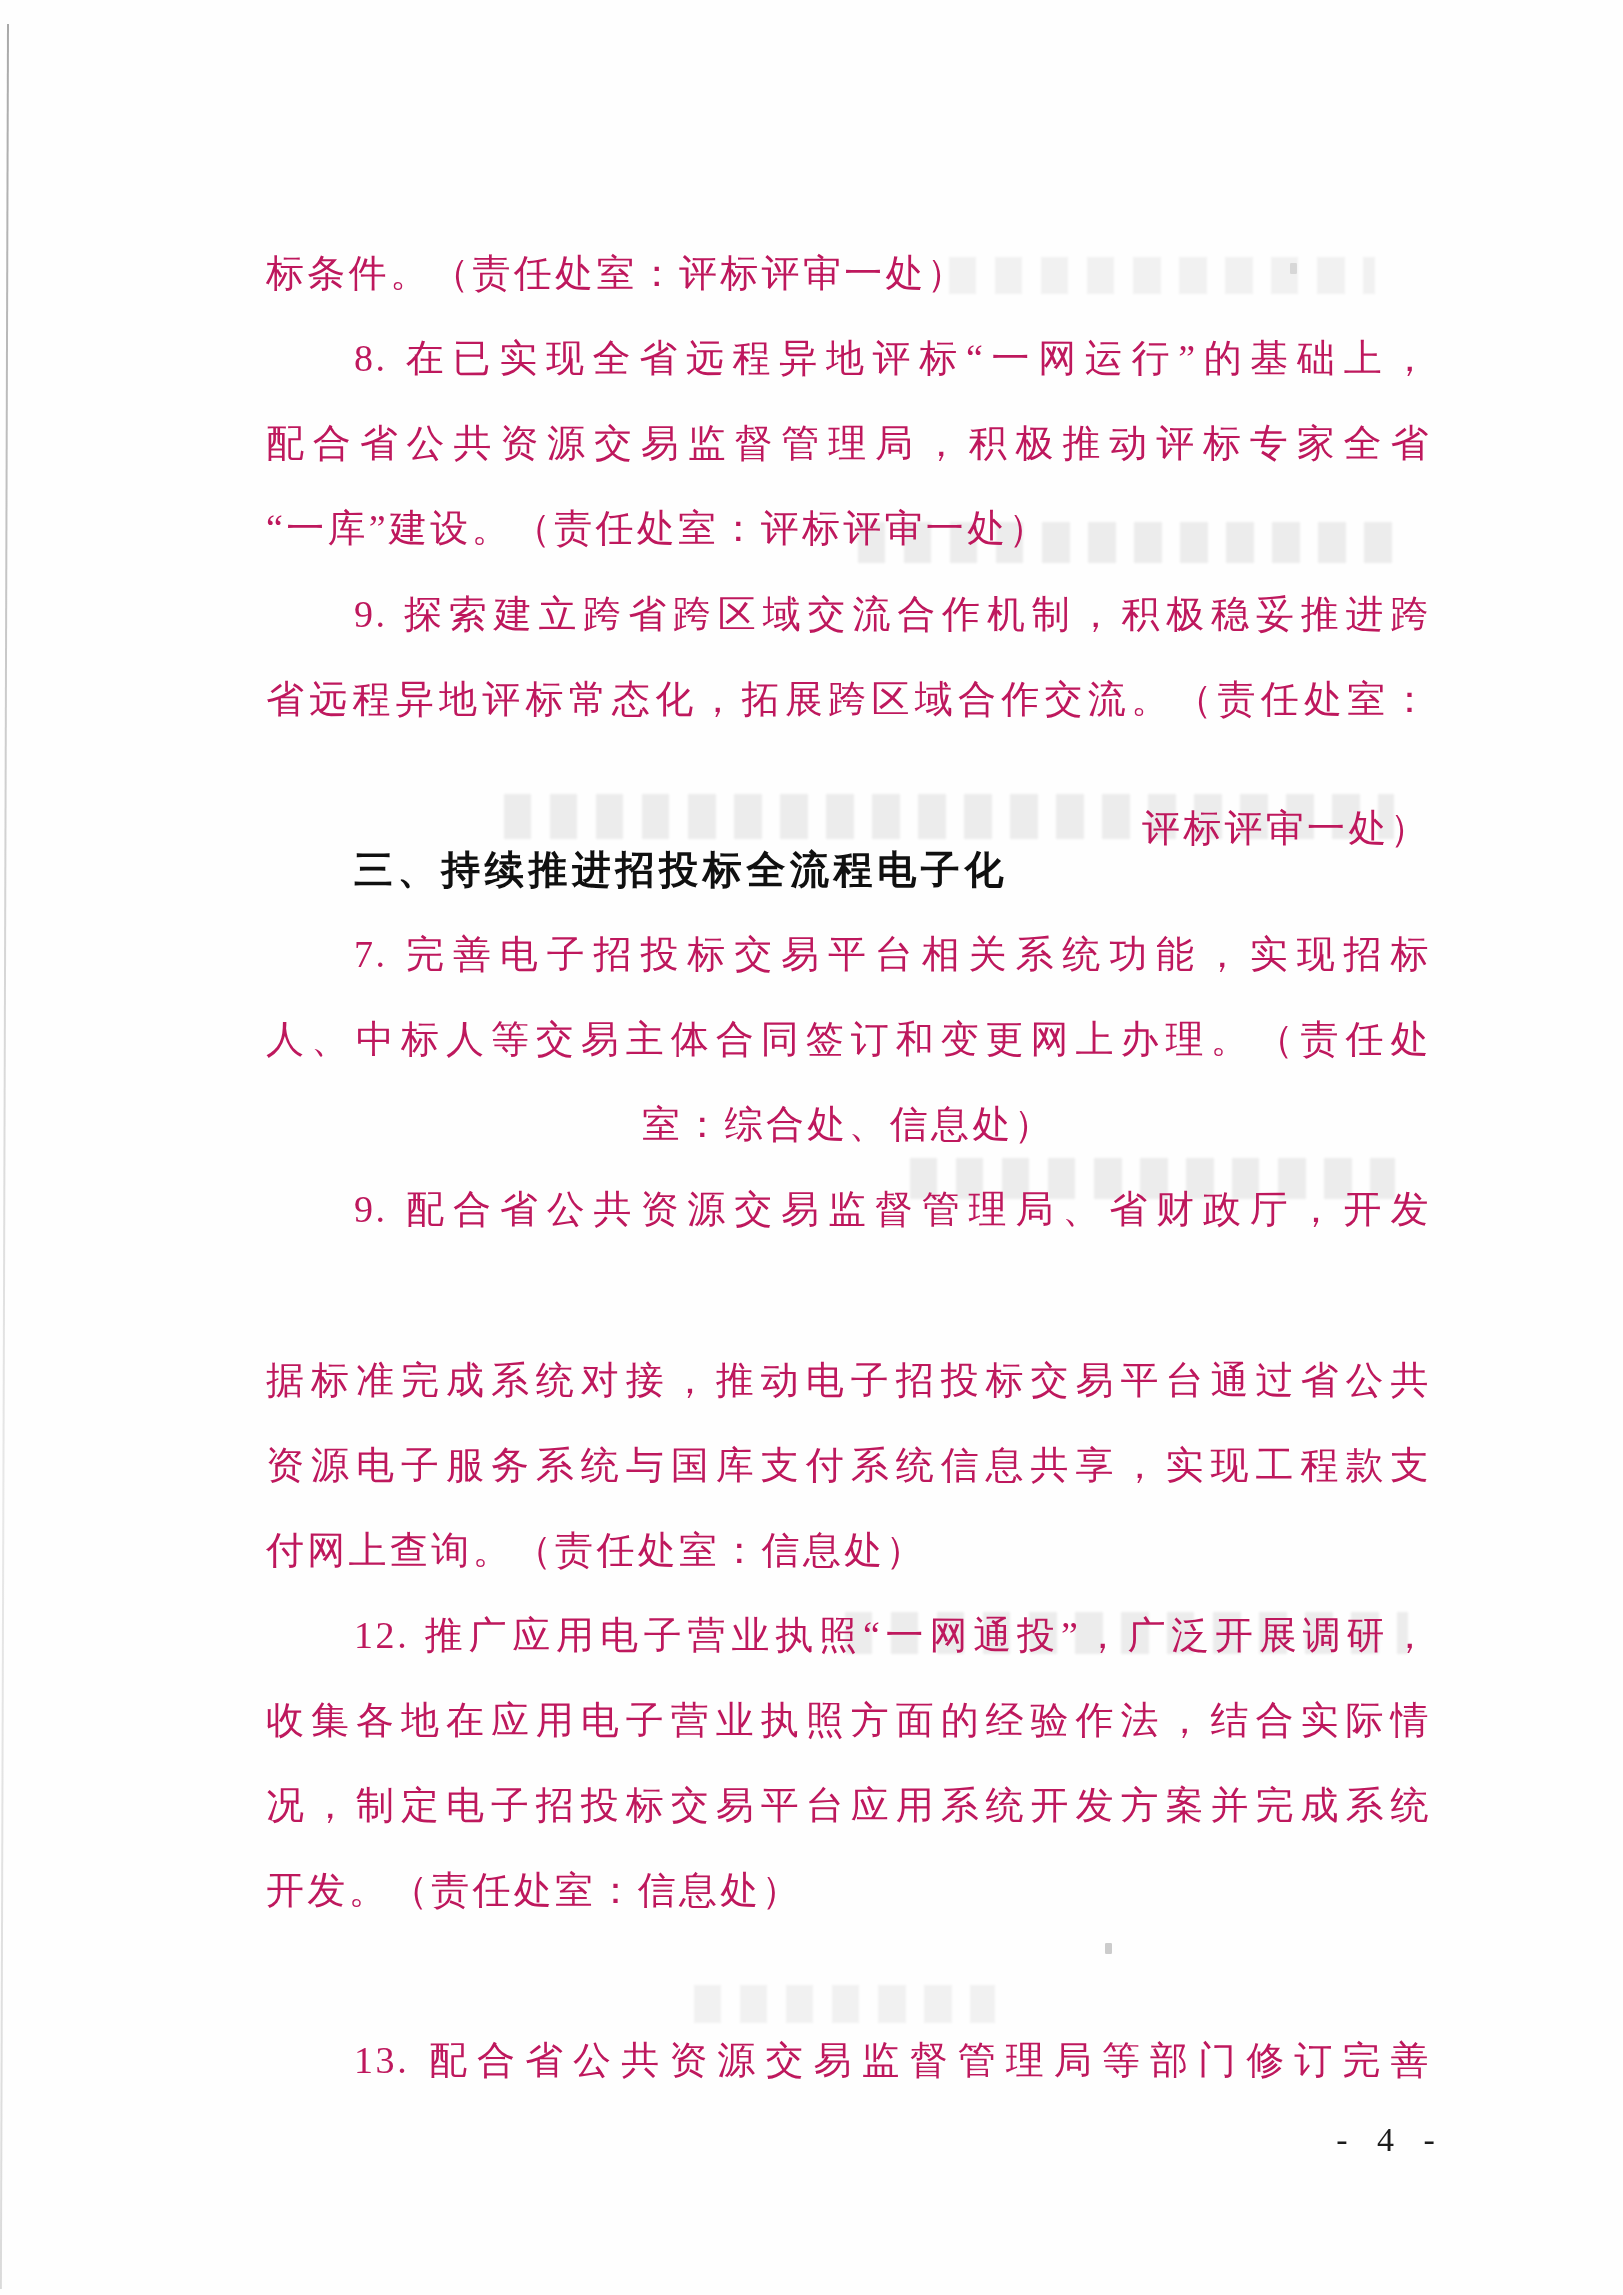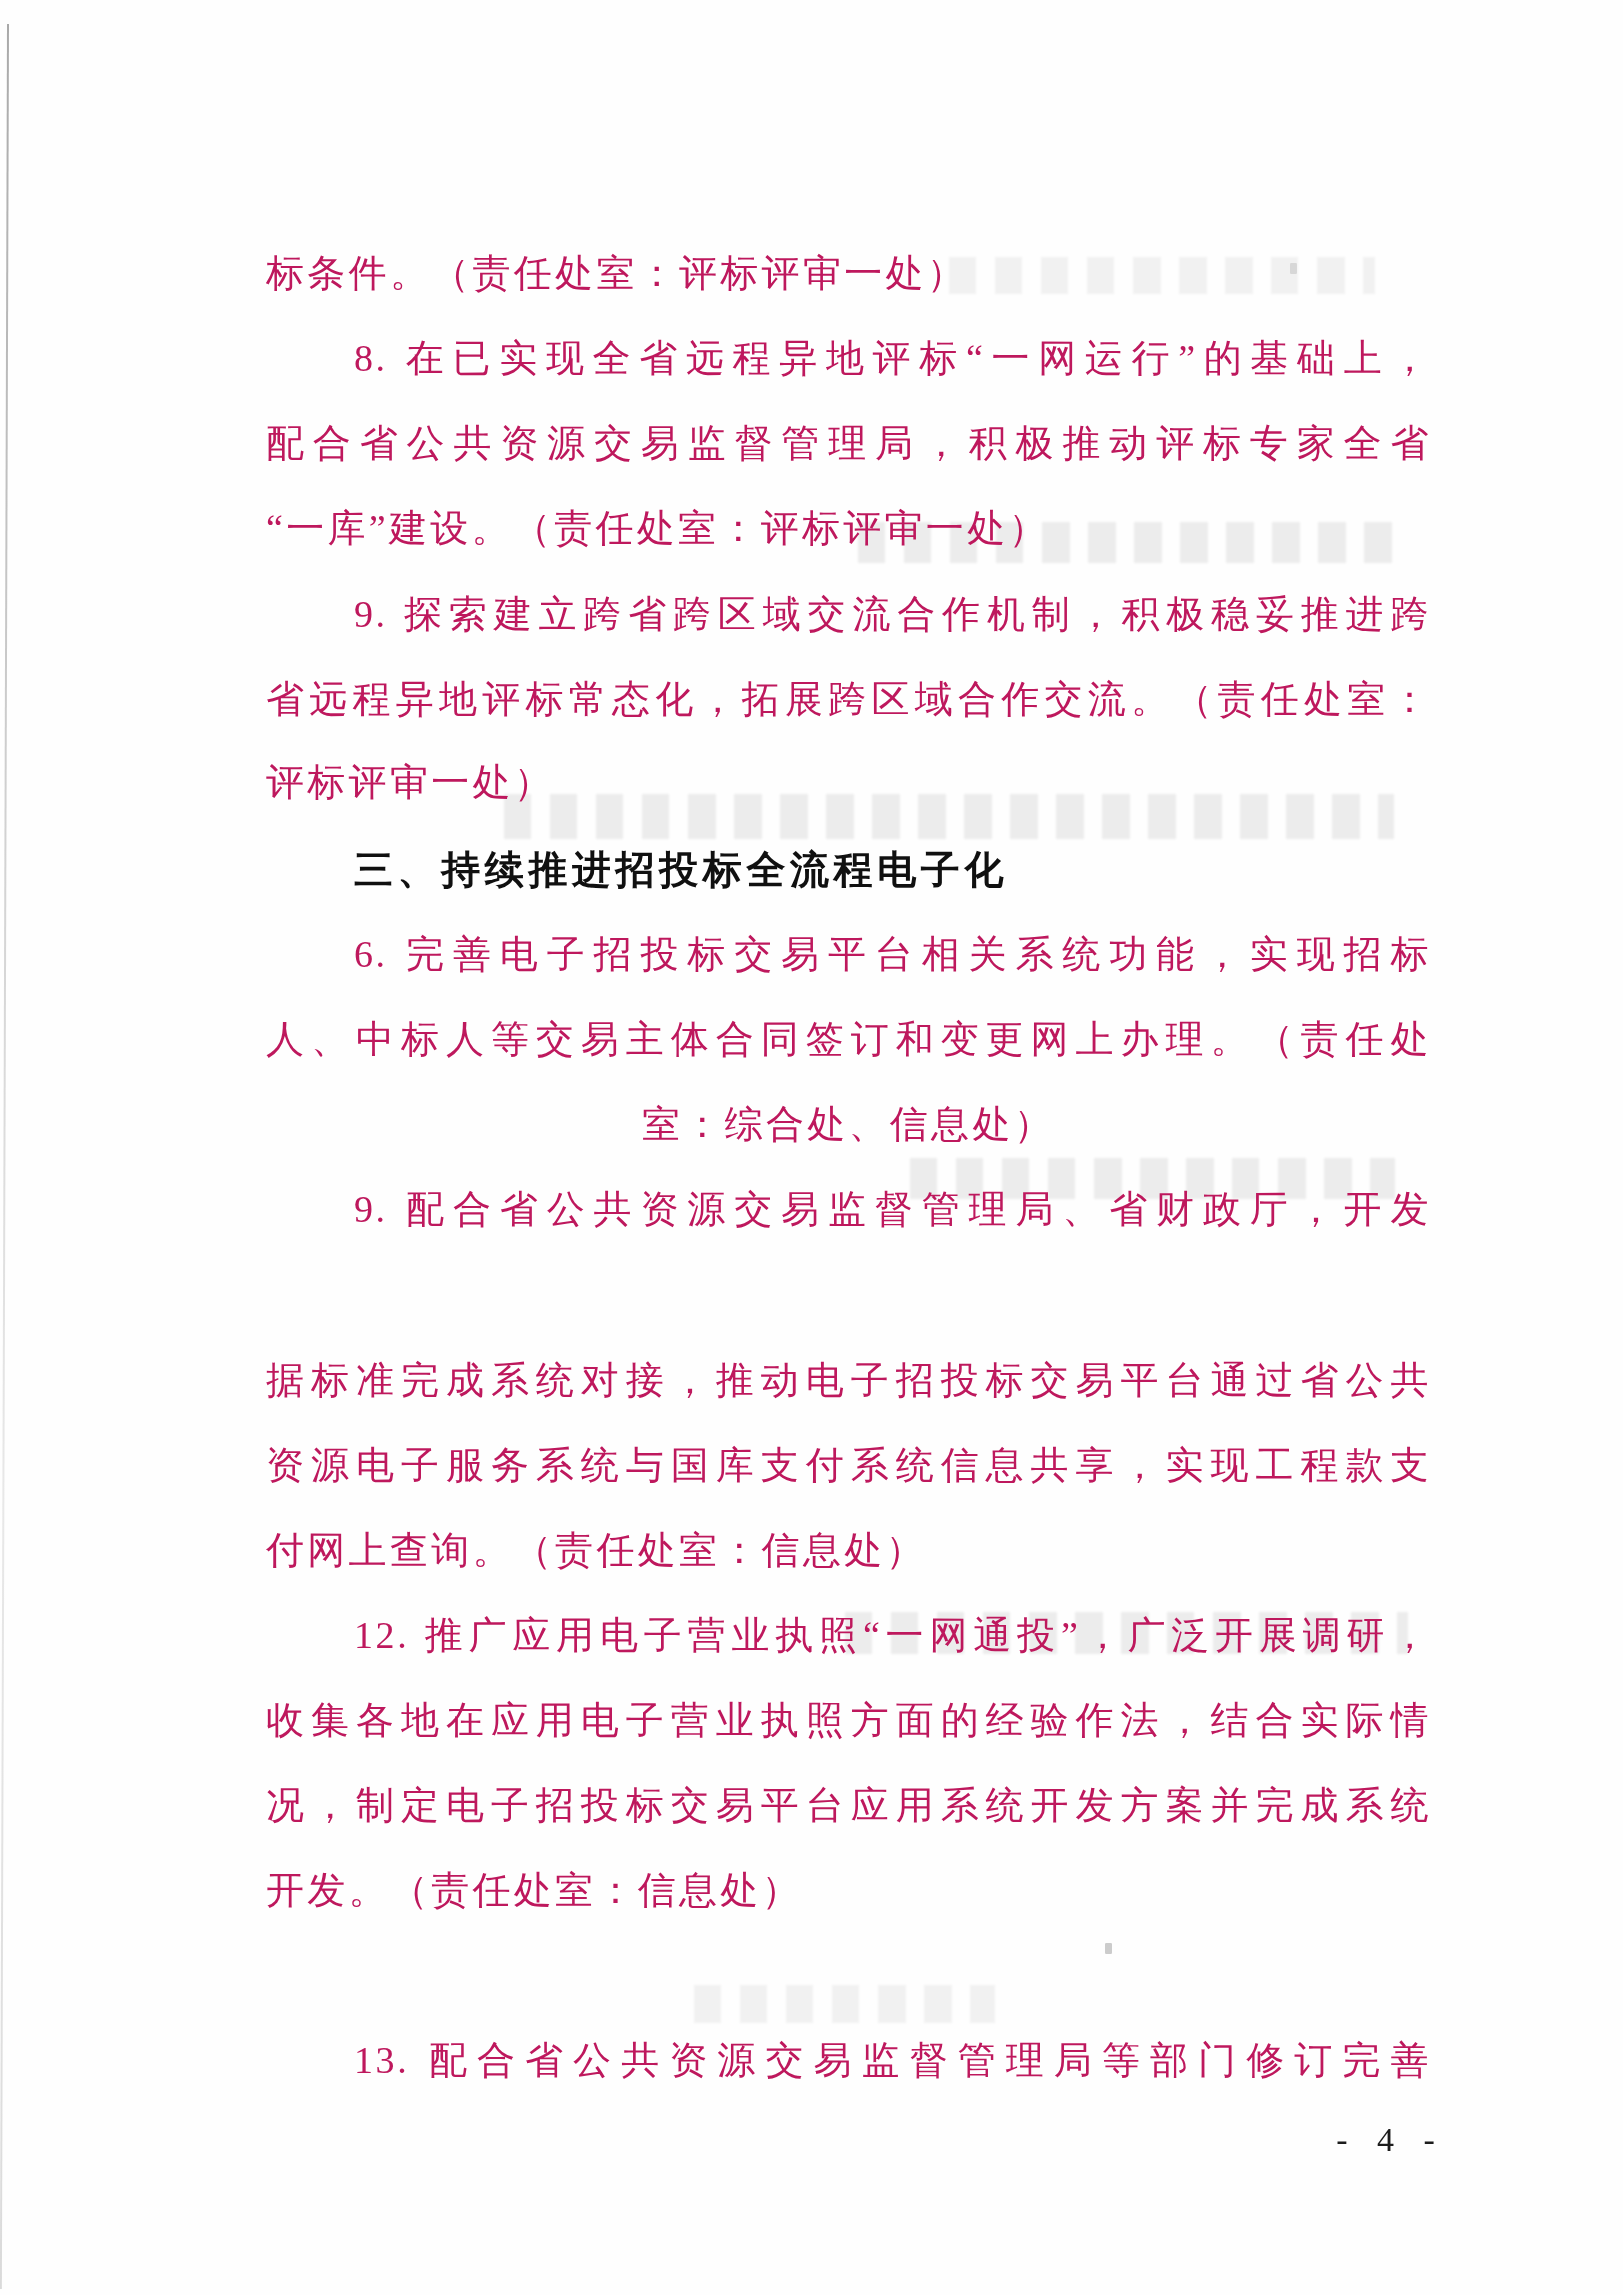--- a/index.html
+++ b/index.html
@@ -94,23 +94,23 @@
   <div class="ghost" style="left:694px; top:1985px; width:301px;  height:38px; opacity:.07;"></div>
   <div class="speck" style="left:1105px; top:1943px; opacity:.5;"></div>
   <div class="speck" style="left:1290px; top:263px;  opacity:.3;"></div>
 
   <div class="line" style="top:252px;">标条件。（责任处室：评标评审一处）</div>
   <div class="line ind jst" style="top:337px;">8. 在已实现全省远程异地评标“一网运行”的基础上，</div>
   <div class="line jst" style="top:422px;">配合省公共资源交易监督管理局，积极推动评标专家全省</div>
   <div class="line" style="top:507px;">“一库”建设。（责任处室：评标评审一处）</div>
   <div class="line ind jst" style="top:593px;">9. 探索建立跨省跨区域交流合作机制，积极稳妥推进跨</div>
   <div class="line jst" style="top:678px;">省远程异地评标常态化，拓展跨区域合作交流。（责任处室：</div>
-  <div class="line" style="top:761px;">评标评审一处）</div>
+  <div class="line" style="top:807px;text-align:right;">评标评审一处）</div>
   <div class="line ind hd" style="top:848px;">三、持续推进招投标全流程电子化</div>
-  <div class="line ind jst" style="top:933px;">6. 完善电子招投标交易平台相关系统功能，实现招标</div>
+  <div class="line ind jst" style="top:933px;">7. 完善电子招投标交易平台相关系统功能，实现招标</div>
   <div class="line jst" style="top:1018px;">人、中标人等交易主体合同签订和变更网上办理。（责任处</div>
   <div class="line" style="top:1103px;text-align:center;">室：综合处、信息处）</div>
   <div class="line ind jst" style="top:1188px;">9. 配合省公共资源交易监督管理局、省财政厅，开发</div>
   <div class="line jst" style="top:1359px;">据标准完成系统对接，推动电子招投标交易平台通过省公共</div>
   <div class="line jst" style="top:1444px;">资源电子服务系统与国库支付系统信息共享，实现工程款支</div>
   <div class="line" style="top:1529px;">付网上查询。（责任处室：信息处）</div>
   <div class="line ind jst" style="top:1614px;">12. 推广应用电子营业执照“一网通投”，广泛开展调研，</div>
   <div class="line jst" style="top:1699px;">收集各地在应用电子营业执照方面的经验作法，结合实际情</div>
   <div class="line jst" style="top:1784px;">况，制定电子招投标交易平台应用系统开发方案并完成系统</div>
   <div class="line" style="top:1869px;">开发。（责任处室：信息处）</div>

